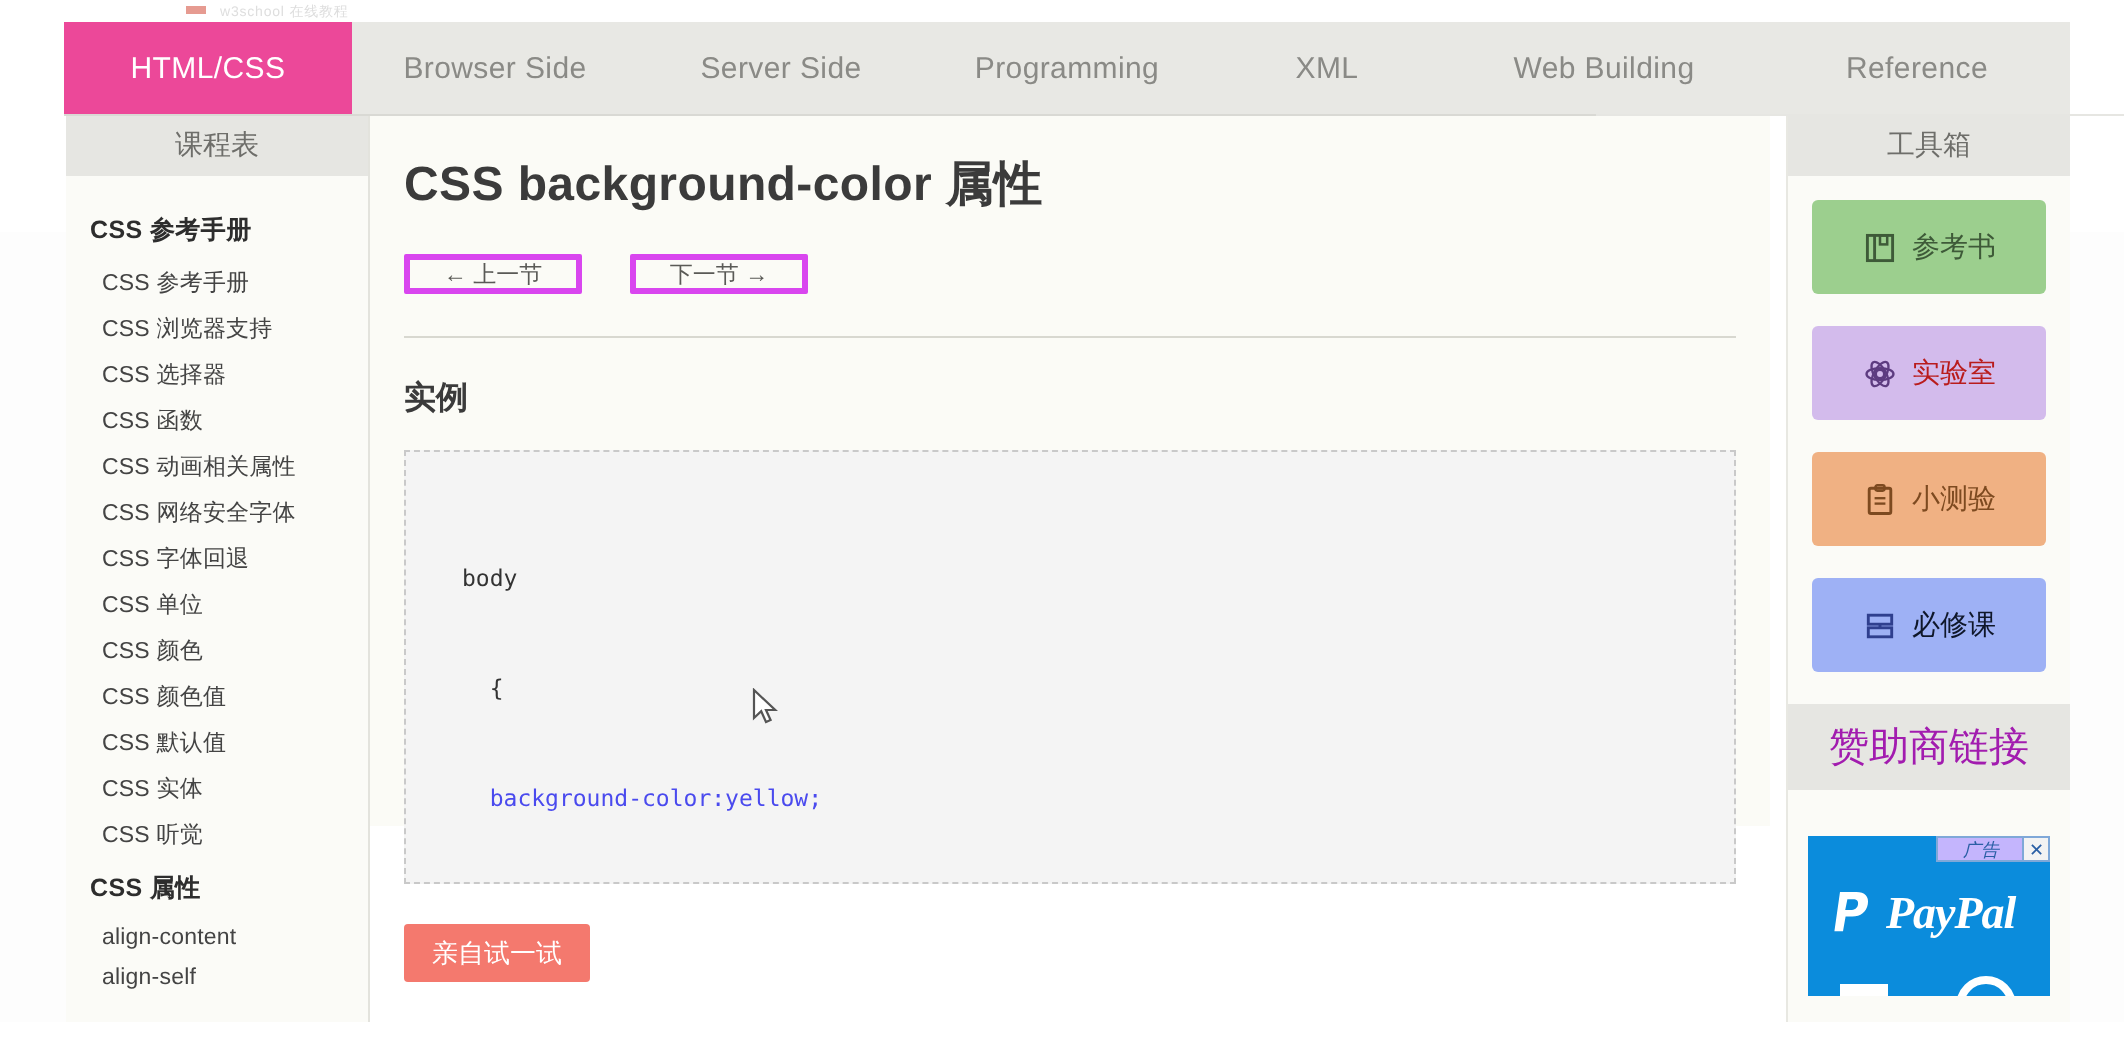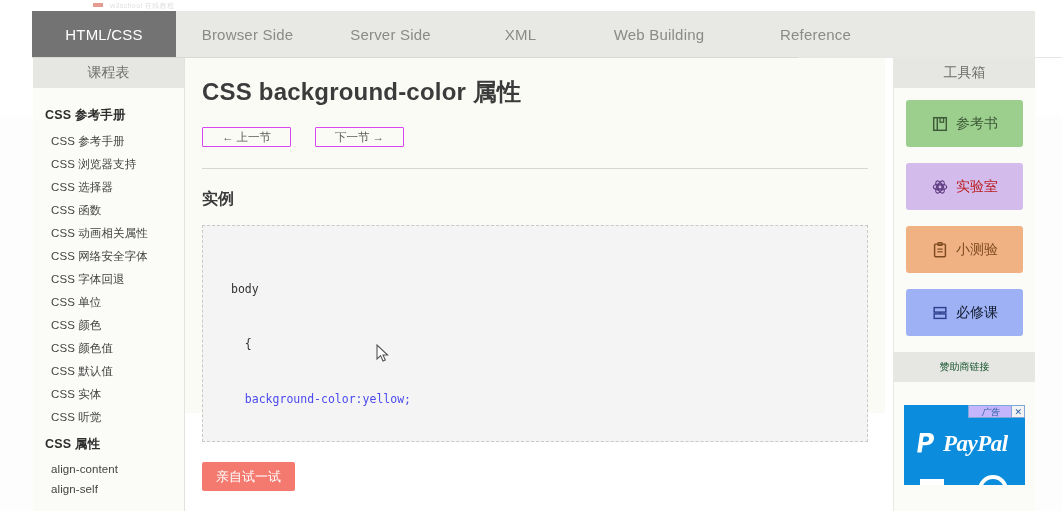--- a/index.html
+++ b/index.html
@@ -57,21 +57,21 @@
     align-items: center;
     justify-content: center;
     font-size: 15px;
     color: #8a8a86;
     padding: 0 10px;
     cursor: pointer;
     white-space: nowrap;
     letter-spacing: .2px;
   }
   .navtab.active {
-    background: #737373;
+    background: #ec4899;
     color: #ffffff;
   }
   .navtab.w-html { width: 144px; }
   .navtab.w-std  { width: 143px; }
   .navtab.w-xml  { width: 117px; }
   .navtab.w-web  { width: 160px; }
   .navtab.w-ref  { width: 153px; }
 
   .nav-underline {
     position: absolute;
@@ -145,21 +145,21 @@
     padding: 18px 0 0 17px;
     letter-spacing: .2px;
   }
   .nav-btn-row {
     padding: 19px 0 0 17px;
     display: flex;
     gap: 24px;
   }
   .nav-btn {
     width: 89px; height: 20px;
-    border: 1px solid #d946ef;
+    border: 3px solid #d946ef;
     background: #fbfbf6;
     display: flex;
     align-items: center;
     justify-content: center;
     font-size: 11.5px;
     color: #5a5a56;
     cursor: pointer;
     border-radius: 1px;
   }
   .hr-main {
@@ -227,27 +227,27 @@
     cursor: pointer;
   }
   .tool-green  { background: #9ccf8e; color: #3e5a38; }
   .tool-purple { background: #d3bbec; color: #b91c1c; }
   .tool-orange { background: #f0b183; color: #7d4a20; }
   .tool-blue   { background: #9eb1f5; color: #0f172a; }
   .tool-ico { width: 18px; height: 18px; display: block; }
 
   .sponsor-head {
     margin-top: 3px;
-    height: 30px;
+    height: 43px;
     background: #e6e6e2;
     display: flex;
     align-items: center;
     justify-content: center;
-    font-size: 10px;
-    color: #14532d;
+    font-size: 20px;
+    color: #a21caf;
   }
   .ad-wrap {
     position: relative;
     margin: 23px 10px 0 10px;
     height: 80px;
     background: #0b8cdc;
     overflow: hidden;
   }
   .ad-badge {
     position: absolute;
@@ -328,20 +328,21 @@
 
   <div class="topstrip">
     <div class="topstrip-logo"></div>
     <div class="topstrip-text">w3school 在线教程</div>
   </div>
 
   <div class="navbar">
     <div class="navtab active w-html">HTML/CSS</div>
     <div class="navtab w-std">Browser Side</div>
     <div class="navtab w-std">Server Side</div>
+    <div class="navtab w-std">Programming</div>
     <div class="navtab w-xml">XML</div>
     <div class="navtab w-web">Web Building</div>
     <div class="navtab w-ref">Reference</div>
   </div>
   <div class="nav-underline"></div>
   <div class="nav-underline2"></div>
 
   <div class="body-wrap">
 
     <div class="left-edge-fill"></div>

